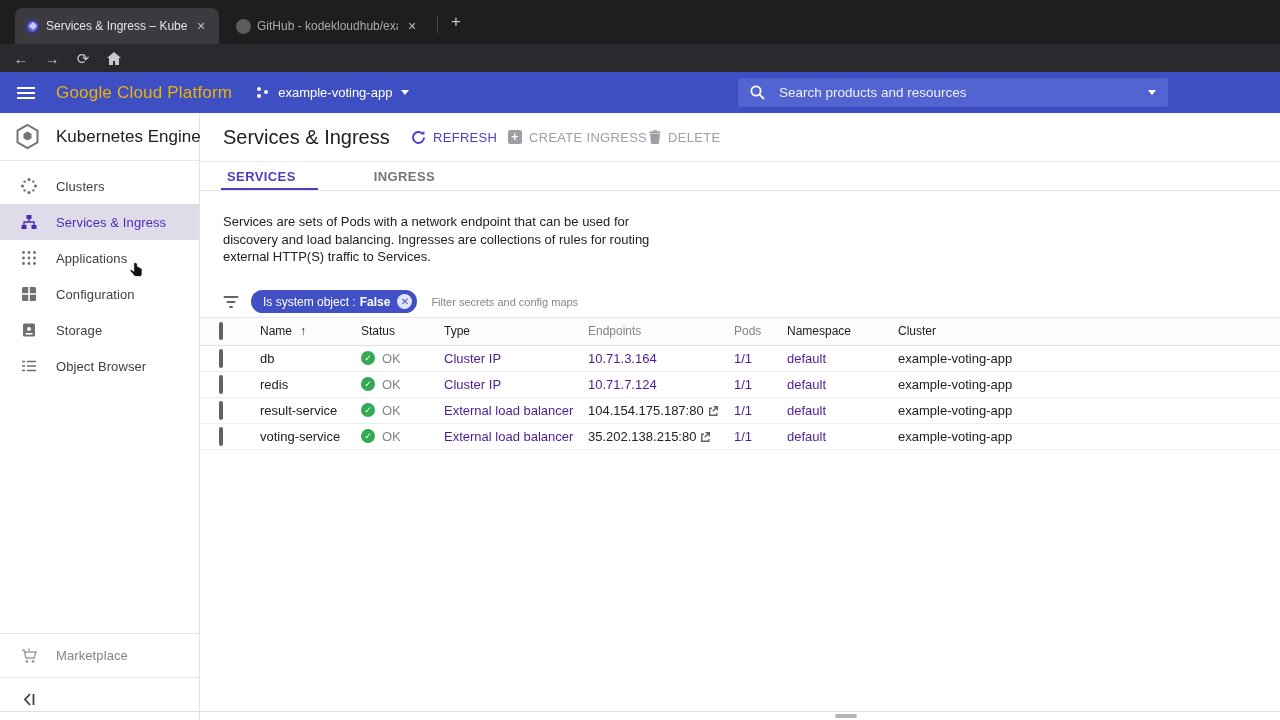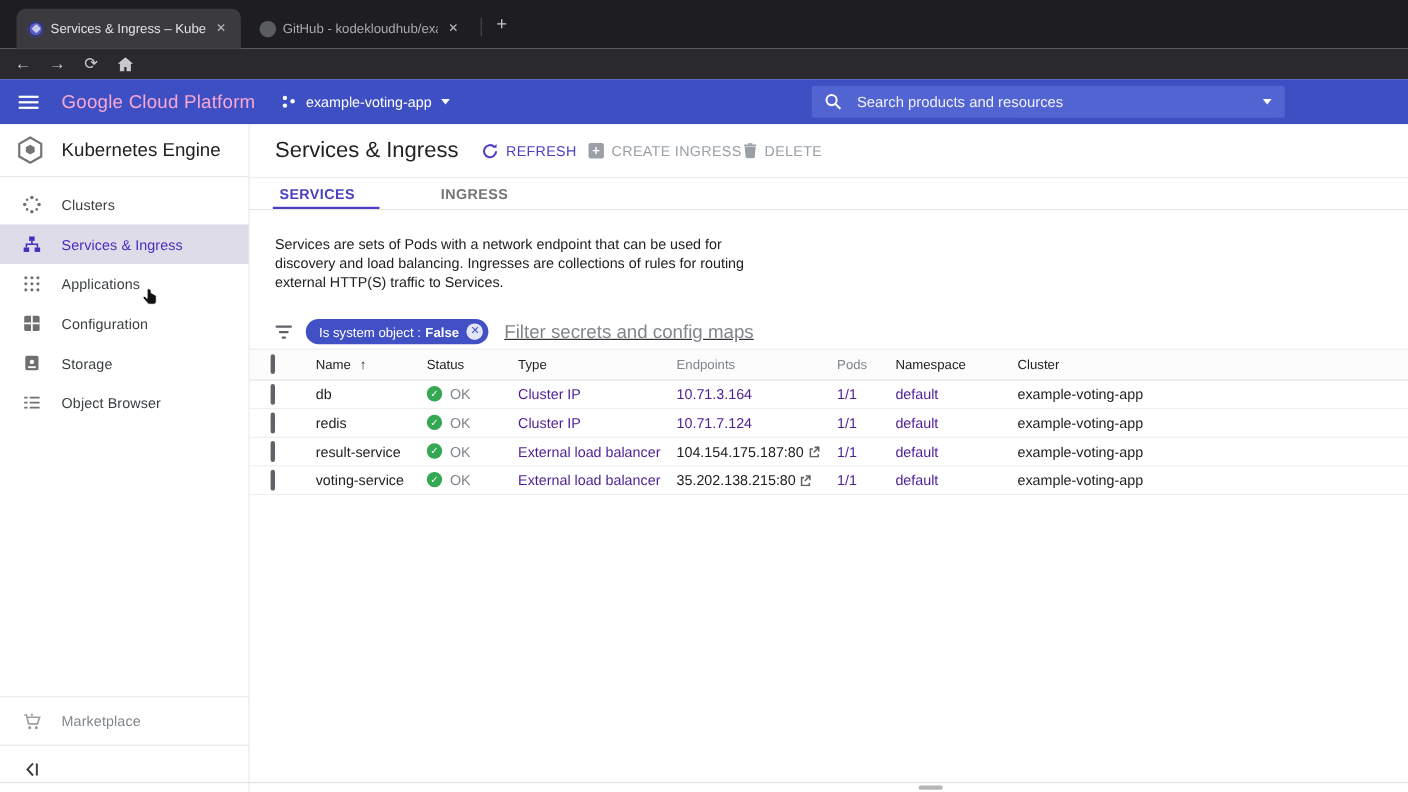--- a/index.html
+++ b/index.html
@@ -27,36 +27,36 @@
   .urlbar { position:absolute; left:126px; top:3px; width:1146px; height:22px; background:#323237; border-radius:11px; display:flex; align-items:center; padding:0 12px; }
   .urlbar svg { flex:none; margin-right:8px; }
   .url-text { font-size:12px; white-space:nowrap; overflow:hidden; }
   .url-domain { color:#e8eaed; }
   .url-path { color:#9aa0a6; }
 
   
   .gcp-header { position:absolute; left:0; top:72px; width:1280px; height:41px; background:#3d4fc3; display:flex; align-items:center; }
   .burger { width:18px; height:12px; margin-left:17px; border-top:2px solid #fff; border-bottom:2px solid #fff; position:relative; }
   .burger::after { content:""; position:absolute; left:0; top:3px; width:18px; height:2px; background:#fff; }
-  .brand { color:#f9a8d4; font-size:17px; margin-left:21px; letter-spacing:.2px; white-space:nowrap; }
+  .brand { color:#eab308; font-size:17px; margin-left:21px; letter-spacing:.2px; white-space:nowrap; }
   .project-sel { display:flex; align-items:center; margin-left:24px; color:#fff; font-size:13px; }
   .proj-ico { width:14px; height:14px; position:relative; margin-right:8px; }
   .proj-ico i { position:absolute; width:4px; height:4px; background:#fff; border-radius:50%; }
   .proj-ico i:nth-child(1){left:1px;top:1px;} .proj-ico i:nth-child(2){left:1px;top:8px;} .proj-ico i:nth-child(3){left:8px;top:4.5px;}
   .caret { width:0; height:0; border-left:4.5px solid transparent; border-right:4.5px solid transparent; border-top:5px solid #fff; margin-left:9px; }
   .gcp-search { position:absolute; left:738px; top:6px; width:430px; height:29px; background:#5264d1; border-radius:2px; display:flex; align-items:center; padding:0 12px; }
   .gcp-search svg { flex:none; }
   .search-ph { color:rgba(255,255,255,.9); font-size:13.5px; margin-left:14px; flex:1; }
   .gcp-search .caret { margin-left:0; }
 
   
   .body-wrap { position:absolute; left:0; top:113px; width:1280px; height:607px; display:flex; }
 
   
-  .sidebar { width:227px; flex:none; background:#fff; border-right:1px solid #e2e2e2; display:flex; flex-direction:column; }
+  .sidebar { width:200px; flex:none; background:#fff; border-right:1px solid #e2e2e2; display:flex; flex-direction:column; }
   .sb-head { height:48px; display:flex; align-items:center; border-bottom:1px solid #e8e8e8; flex:none; }
   .sb-head svg { margin-left:14px; flex:none; }
   .sb-title { font-size:17px; color:#212121; margin-left:15px; white-space:nowrap; }
   .sb-items { padding-top:7px; }
   .sb-item { height:36px; display:flex; align-items:center; cursor:default; }
   .sb-item .ico { width:18px; height:18px; margin-left:20px; flex:none; color:#6d7073; }
   .sb-item .lbl { margin-left:18px; font-size:13px; color:#3c4043; font-weight:500; letter-spacing:.1px; }
   .sb-item.selected { background:#dedce8; }
   .sb-item.selected .ico { color:#4a2bbe; }
   .sb-item.selected .lbl { color:#4a2bbe; }
@@ -86,21 +86,21 @@
 
   .desc { margin:22px 0 0 23px; width:452px; font-size:13px; line-height:17.5px; color:#202124; }
 
   .filter-row { margin-top:21px; height:31px; border-bottom:1px solid #e9e9e9; display:flex; align-items:center; padding-left:23px; }
   .funnel { width:15px; height:12px; position:relative; flex:none; }
   .funnel i { position:absolute; left:50%; transform:translateX(-50%); height:2px; background:#5f6368; border-radius:1px; }
   .funnel i:nth-child(1){top:0;width:15px;} .funnel i:nth-child(2){top:5px;width:9px;} .funnel i:nth-child(3){top:10px;width:4px;}
   .chip { margin-left:13px; height:23px; background:#4150c4; border-radius:12px; display:flex; align-items:center; padding:0 5px 0 12px; color:#fff; font-size:12px; }
   .chip b { margin-left:4px; font-weight:700; }
   .chip-x { margin-left:7px; width:15px; height:15px; border-radius:50%; background:rgba(255,255,255,.85); color:#4150c4; font-size:10px; font-weight:700; line-height:15px; text-align:center; }
-  .filter-input { border:0; outline:none; margin-left:14px; font-size:17px; color:#202124; flex:1; font-family:inherit; background:transparent;text-decoration:underline; }
+  .filter-input { border:0; outline:none; margin-left:14px; font-size:11px; color:#202124; flex:1; font-family:inherit; background:transparent; }
   .filter-input::placeholder { color:#80868b; }
 
   
   .grid-row { display:grid; grid-template-columns:60px 101px 83px 144px 146px 53px 111px 1fr; align-items:center; }
   .thead { height:28px; border-bottom:1px solid #e0e0e0; background:#fcfcfd; font-size:12px; color:#202124; font-weight:500; }
   .thead .muted { color:#80868b; font-weight:400; }
   .trow { height:26px; border-bottom:1px solid #eceef0; font-size:13px; color:#202124; }
   .cell-check { padding-left:19px; }
   .checkbox { width:15px; height:15px; border:2px solid #5f6368; border-radius:2px; background:#fff; }
   .sort { font-size:12px; color:#202124; margin-left:8px; }

